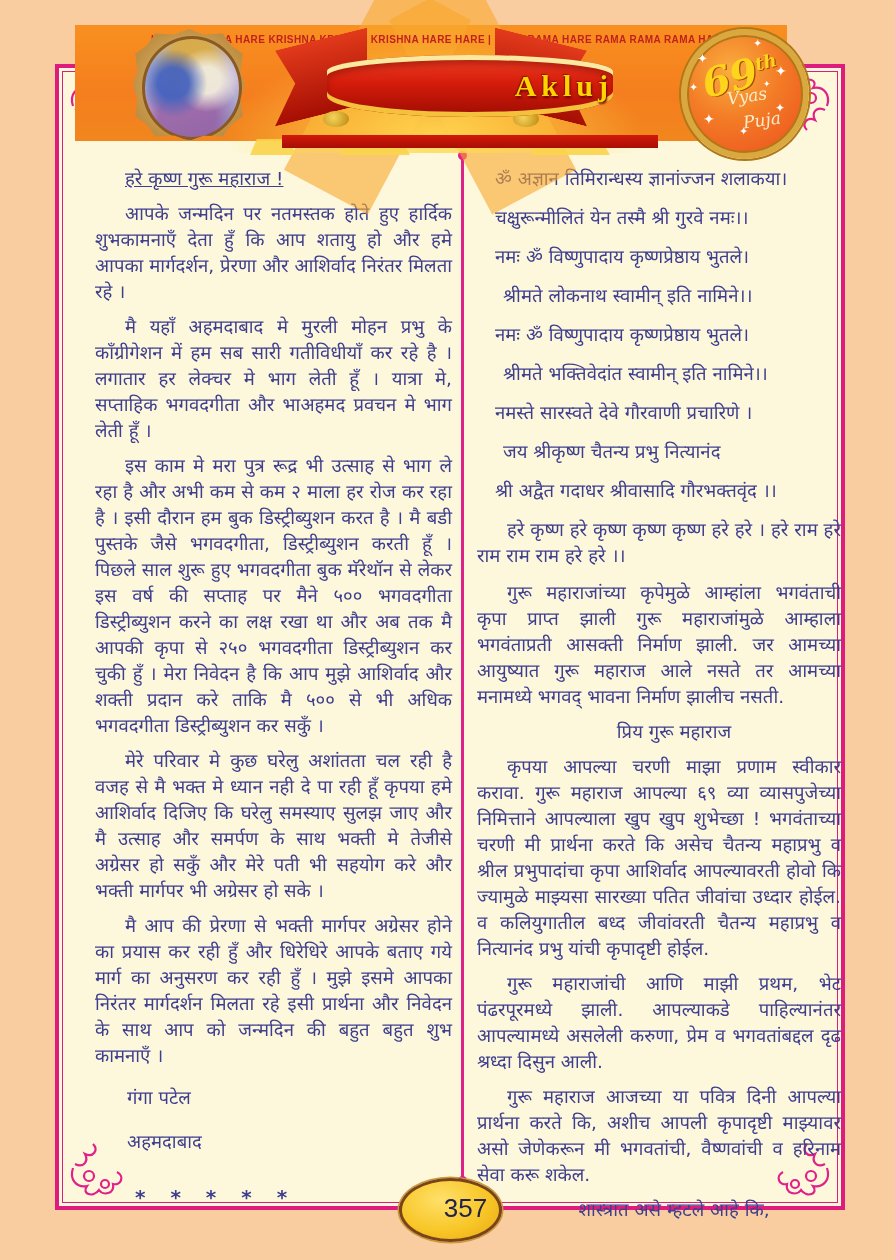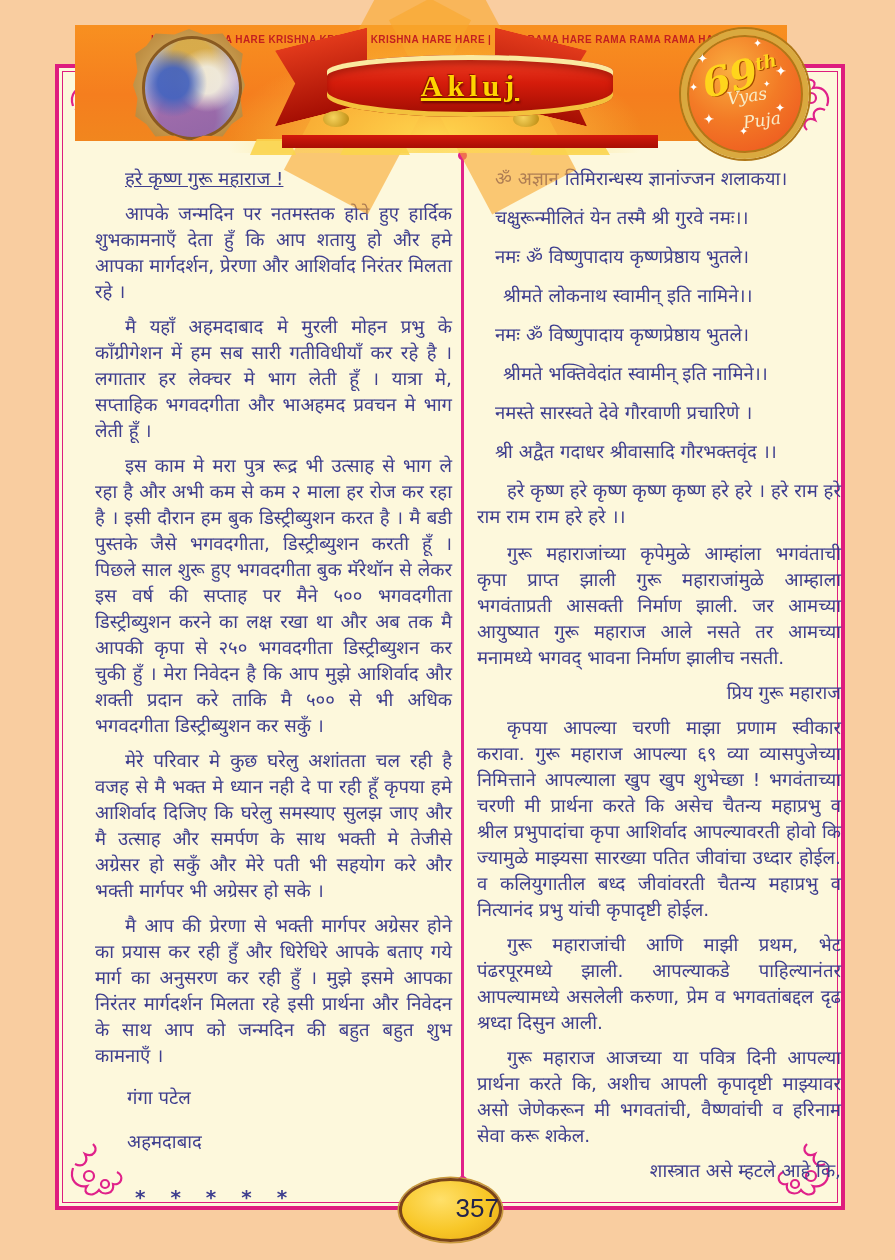--- a/index.html
+++ b/index.html
@@ -57,23 +57,23 @@
   .tail.right{left:420px;transform:skewY(14deg);
         clip-path:polygon(0 0,100% 0,78% 50%,100% 100%,0 100%);}
   .curl{position:absolute;width:26px;height:16px;border-radius:50%;z-index:5;
         background:radial-gradient(circle at 40% 40%,#F7D35C,#B8860B);}
   .curl.l{left:248px;top:86px;}
   .curl.r{left:438px;top:86px;}
   .ribbon-main{position:absolute;left:252px;top:30px;width:286px;height:62px;z-index:6;
         background:linear-gradient(180deg,#F04326 0%,#D51C0B 45%,#9E0C02 100%);
         border-radius:50% 50% 50% 50% / 26% 26% 34% 34%;
         box-shadow:inset 0 5px 0 #FBE9A0,inset 0 -5px 0 #F3C13C,inset 0 9px 6px rgba(120,10,0,.5);}
-  .ribbon-title{position:absolute;left:0;top:14px;width:100%;text-align:center;
+  .ribbon-title{position:absolute;left:0;top:14px;width:100%;text-align:right;
         font:bold 30px/34px "Liberation Serif",serif;color:#FFD400;letter-spacing:5px;
-        text-shadow:1px 2px 2px #6E0800, -1px -1px 1px #8E1500;text-decoration:underline;}
+        text-shadow:1px 2px 2px #6E0800, -1px -1px 1px #8E1500;}
 
   
   .badge{position:absolute;left:606px;top:4px;width:116px;height:118px;z-index:6;
         border-radius:50%;
         background:radial-gradient(circle at 38% 30%,#F9AE3F 0%,#F37B26 45%,#EC4E1E 100%);
         border:6px solid #D9A93F;
         box-shadow:0 0 0 2px #B07818, inset 0 0 0 2px #B07818;}
   .badge-num{position:absolute;left:14px;top:14px;transform:rotate(-14deg);
         font:bold italic 40px/40px "DejaVu Serif",serif;color:#FFD51C;
         text-shadow:1px 1px 0 #A34A00;}
@@ -96,41 +96,41 @@
   
   .content{position:absolute;left:0;top:0;width:895px;z-index:2;color:#3E3E8E;}
   .col-left{position:absolute;left:95px;top:166px;width:357px;}
   .col-right{position:absolute;left:477px;top:166px;width:364px;}
   p{margin:0;}
   .para{font-size:18.5px;line-height:26px;text-align:justify;text-indent:30px;margin-bottom:9px;}
   .salutation{font-size:18.5px;line-height:26px;text-indent:30px;margin-bottom:9px;text-decoration:underline;}
   .verse{font-size:18.5px;line-height:26px;margin-bottom:13px;padding-left:18px;}
   .verse.indent2{padding-left:26px;}
   .mahamantra{font-size:18.5px;line-height:26px;text-align:justify;text-indent:30px;margin-bottom:11px;}
-  .single{font-size:18.5px;line-height:26px;text-indent:30px;text-align:right;margin-bottom:9px;}
+  .single{font-size:18.5px;line-height:26px;text-indent:30px;text-align:center;margin-bottom:9px;}
   .sig{font-size:18.5px;line-height:26px;margin:0 0 18px 32px;}
   .sig-block{margin-top:16px;}
   .stars{font:bold 20px/24px "DejaVu Sans",sans-serif;letter-spacing:9px;
          margin:30px 0 0 40px;color:#3E3E8E;}
 
   
   .divider{position:absolute;left:461px;top:155px;width:2.5px;height:1026px;
            background:#E0218A;z-index:2;}
   .divider::before,.divider::after{content:"";position:absolute;left:-3.5px;width:9px;height:9px;
            border-radius:50%;background:#E0218A;}
   .divider::before{top:-4px;}
   .divider::after{bottom:-4px;}
 
   
   .page-oval{position:absolute;left:399px;top:1178px;width:97px;height:58px;z-index:7;
         border-radius:50%;border:3.5px solid #7A4418;
         background:radial-gradient(ellipse at 40% 32%,#FFE06A 0%,#F8C728 55%,#E8A912 100%);
         box-shadow:0 0 0 1.5px #C99A3C;}
-  .page-num{position:absolute;left:0;top:13px;width:100%;text-align:right;
-        font:26px/28px "Liberation Sans",sans-serif;color:#22224A;}
+  .page-num{position:absolute;left:0;top:13px;width:100%;text-align:center;
+        font:26px/28px "Liberation Sans",sans-serif;color:#22224A;padding-left:15px;}
 </style>
 </head>
 <body>
 
 <div class="page">
 
   <div class="frame">
     <div class="frame-inner"></div>
     <div class="corner tl">
       <svg viewBox="0 0 62 62">
@@ -231,20 +231,21 @@
     <div class="divider"></div>
 
     <div class="col-right">
       <p class="verse">ॐ अज्ञान तिमिरान्धस्य ज्ञानांज्जन शलाकया।</p>
       <p class="verse">चक्षुरून्मीलितं येन तस्मै श्री गुरवे नमः।।</p>
       <p class="verse">नमः ॐ विष्णुपादाय कृष्णप्रेष्ठाय भुतले।</p>
       <p class="verse indent2">श्रीमते लोकनाथ स्वामीन् इति नामिने।।</p>
       <p class="verse">नमः ॐ विष्णुपादाय कृष्णप्रेष्ठाय भुतले।</p>
       <p class="verse indent2">श्रीमते भक्तिवेदांत स्वामीन् इति नामिने।।</p>
       <p class="verse">नमस्ते सारस्वते देवे गौरवाणी प्रचारिणे ।</p>
+      <p class="verse indent2">जय श्रीकृष्ण चैतन्य प्रभु नित्यानंद</p>
       <p class="verse">श्री अद्वैत गदाधर श्रीवासादि गौरभक्तवृंद ।।</p>
       <p class="mahamantra">हरे कृष्ण हरे कृष्ण कृष्ण कृष्ण हरे हरे । हरे राम हरे राम राम राम हरे हरे ।।</p>
       <p class="para">गुरू महाराजांच्या कृपेमुळे आम्हांला भगवंताची कृपा प्राप्त झाली गुरू महाराजांमुळे आम्हाला भगवंताप्रती आसक्ती निर्माण झाली. जर आमच्या आयुष्यात गुरू महाराज आले नसते तर आमच्या मनामध्ये भगवद् भावना निर्माण झालीच नसती.</p>
       <p class="single">प्रिय गुरू महाराज</p>
       <p class="para">कृपया आपल्या चरणी माझा प्रणाम स्वीकार करावा. गुरू महाराज आपल्या ६९ व्या व्यासपुजेच्या निमित्ताने आपल्याला खुप खुप शुभेच्छा ! भगवंताच्या चरणी मी प्रार्थना करते कि असेच चैतन्य महाप्रभु व श्रील प्रभुपादांचा  कृपा आशिर्वाद आपल्यावरती होवो कि ज्यामुळे माझ्यसा सारख्या पतित जीवांचा उध्दार होईल. व कलियुगातील बध्द जीवांवरती चैतन्य महाप्रभु व नित्यानंद प्रभु यांची कृपादृष्टी होईल.</p>
       <p class="para">गुरू महाराजांची आणि माझी प्रथम, भेट पंढरपूरमध्ये झाली. आपल्याकडे पाहिल्यानंतर आपल्यामध्ये असलेली करुणा, प्रेम व भगवतांबद्दल दृढ श्रध्दा दिसुन आली.</p>
       <p class="para">गुरू महाराज आजच्या या पवित्र दिनी आपल्या प्रार्थना करते कि, अशीच आपली कृपादृष्टी माझ्यावर असो जेणेकरून मी भगवतांची, वैष्णवांची व हरिनाम सेवा करू शकेल.</p>
       <p class="single">शास्त्रात असे म्हटले आहे कि,</p>
     </div>
   </div>

